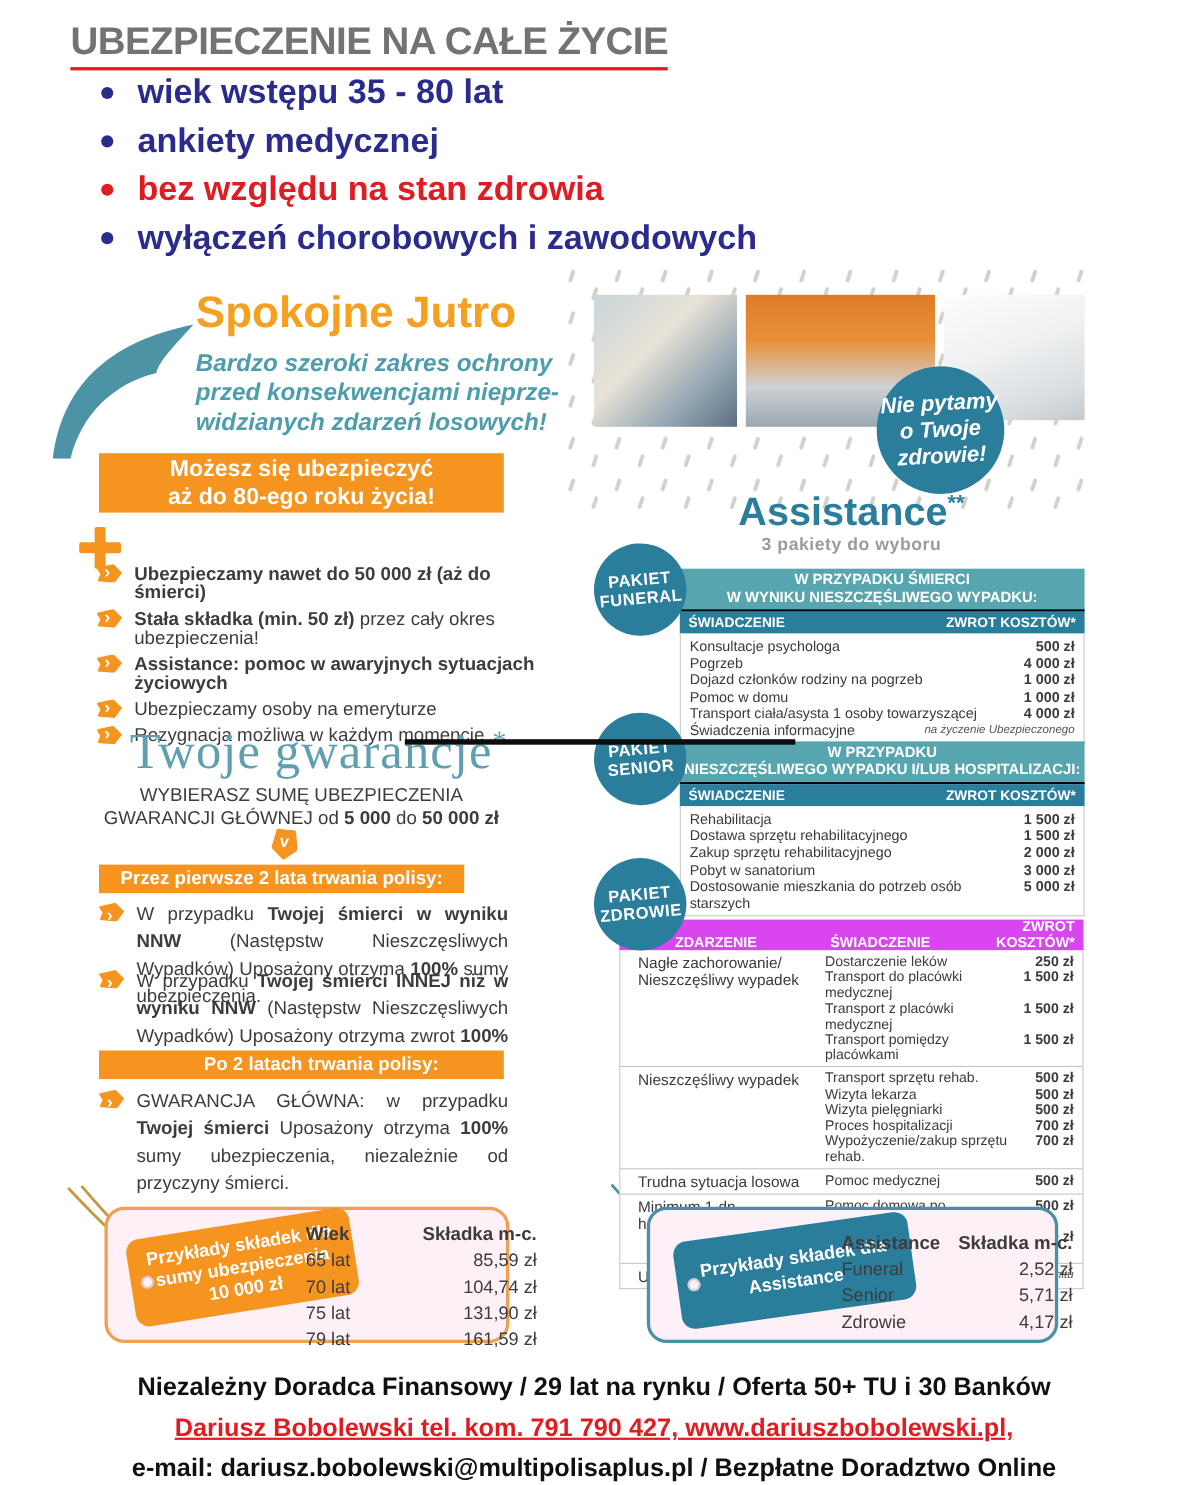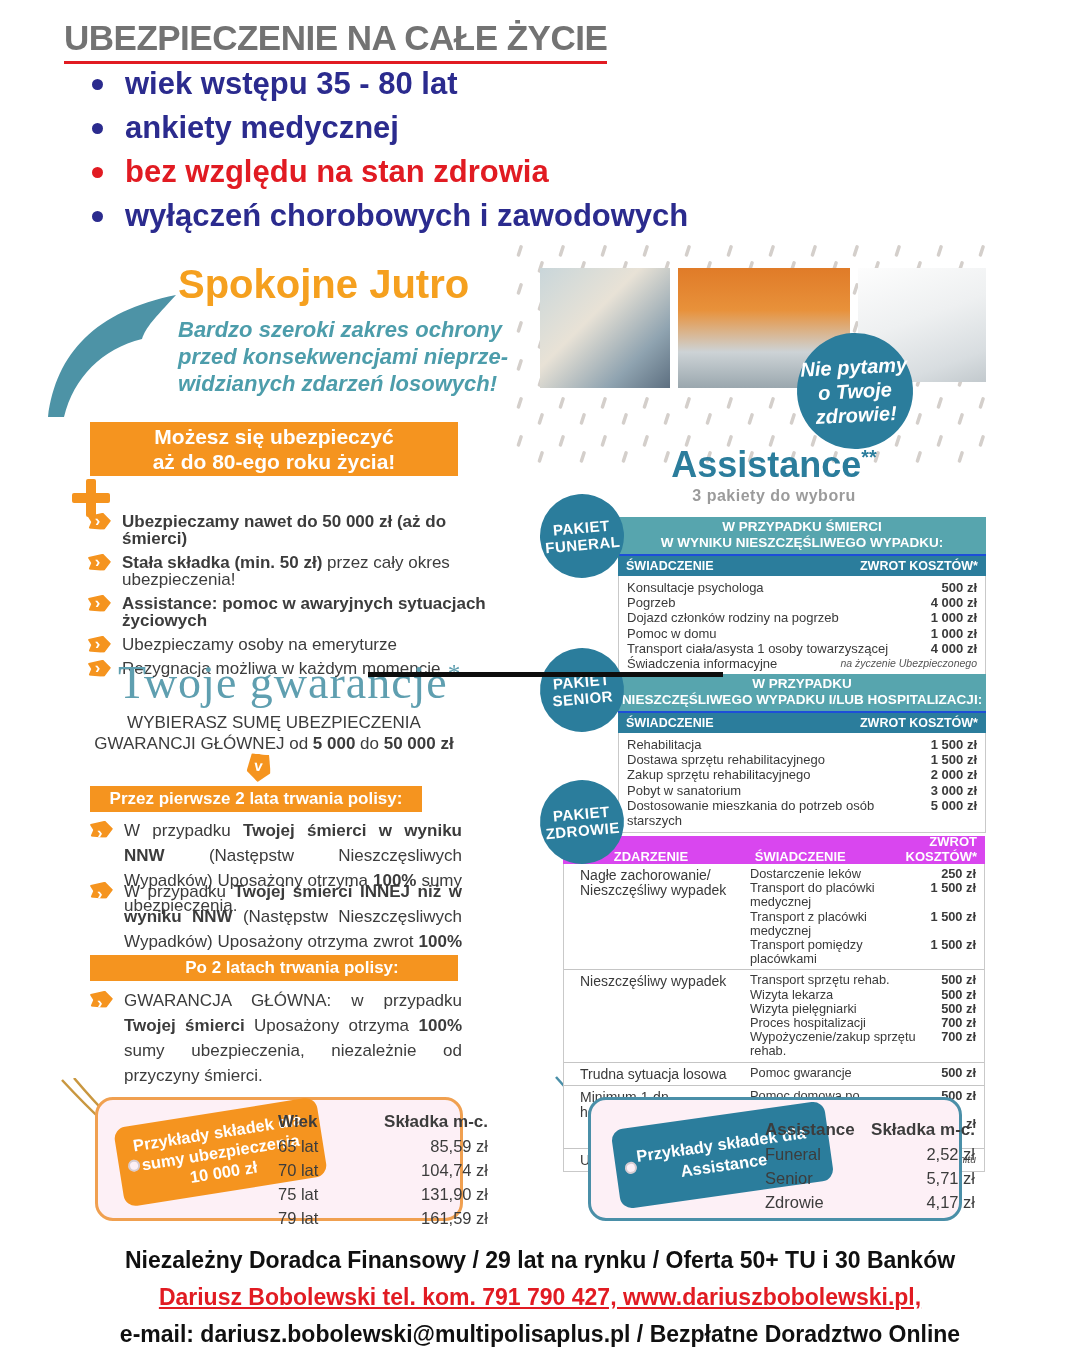--- a/index.html
+++ b/index.html
@@ -18,21 +18,21 @@
   .hb.red{color:#e11b22;} .hb.red .dot{background:#e11b22;}
 
   
   .brand{left:178px;top:262px;font-size:40px;font-weight:bold;color:#f5a01f;}
   .tagline{left:178px;top:316px;font-size:22px;line-height:27px;font-weight:bold;
            font-style:italic;color:#4d9dab;}
   .swoosh{left:48px;top:295px;}
 
   
   .banner{background:#f5941f;color:#fff;font-weight:bold;text-align:center;}
-  .banner-age{left:90px;top:422px;width:368px;height:52px;font-size:21px;line-height:25px;padding-top:2px;}
+  .banner-age{left:90px;top:412px;width:368px;height:52px;font-size:21px;line-height:25px;padding-top:2px;}
   .banner-sm{left:90px;width:332px;height:26px;font-size:17px;line-height:26px;}
 
   
   .plus-icon{left:72px;top:479px;width:38px;height:38px;}
   .plus-icon::before,.plus-icon::after{content:"";position:absolute;background:#f5941f;border-radius:2px;}
   .plus-icon::before{left:14px;top:0;width:10px;height:38px;}
   .plus-icon::after{left:0;top:14px;width:38px;height:10px;}
   .features{left:88px;top:513px;width:410px;}
   .feat{display:flex;align-items:flex-start;margin-bottom:7px;font-size:17px;color:#3c3c3c;line-height:17px;}
   .arrow-ico{flex:0 0 auto;position:relative;width:23px;height:17px;background:#f5941f;border-radius:5px;
@@ -61,21 +61,21 @@
   .health-badge{left:797px;top:333px;width:116px;height:116px;font-size:20px;line-height:24px;
                 font-style:italic;transform:rotate(-3deg);}
   .pkg-badge{width:84px;height:84px;font-size:15px;line-height:17px;transform:rotate(-5deg);letter-spacing:.5px;}
 
   
   .a-title{left:563px;top:444px;width:422px;text-align:center;font-size:36px;font-weight:bold;color:#2b7d9c;}
   .a-sub{left:563px;top:487px;width:422px;text-align:center;font-size:16px;font-weight:bold;color:#9b9b9b;letter-spacing:.5px;}
 
   .ptable{position:absolute;left:618px;width:368px;z-index:1;}
   .pt-band{background:#57a5ae;color:#fff;font-weight:bold;text-align:center;font-size:13.5px;
-           line-height:16px;padding:2px 0 3px;border-bottom:2px solid #1d4ed8;}
+           line-height:16px;padding:2px 0 3px;border-bottom:2px solid #000000;}
   .pt-cols{background:#2b7d9c;color:#fff;font-weight:bold;font-size:12.5px;display:flex;
            justify-content:space-between;padding:3px 8px;}
   .pt-body{background:#fff;border:1px solid #c9c9c9;border-top:none;padding:4px 0;}
   .tr{display:flex;justify-content:space-between;padding:0 8px;line-height:15.2px;font-size:13px;}
   .tr .val{font-weight:bold;white-space:nowrap;}
   .tr .val.note{font-weight:normal;font-style:italic;font-size:10.5px;color:#555;}
 
   .ztable{left:563px;top:836px;width:422px;z-index:1;}
   .z-head{background:#d946ef;color:#fff;font-weight:bold;font-size:13px;display:flex;
           align-items:flex-end;height:28px;gap:16px;}
@@ -358,21 +358,21 @@
           <div class="zr">
               <span>Wypożyczenie/zakup sprzętu rehab.</span>
               <span class="zr-v">700 zł</span>
             </div>
         </div>
       </div>
       <div class="zg">
         <div class="zg-event">Trudna sytuacja losowa</div>
         <div class="zg-rows">
           <div class="zr">
-              <span>Pomoc gwarancje</span>
+              <span>Pomoc medycznej</span>
               <span class="zr-v">500 zł</span>
             </div>
         </div>
       </div>
       <div class="zg">
         <div class="zg-event">Minimum 1-dn. hospitalizacja</div>
         <div class="zg-rows">
           <div class="zr">
               <span>Pomoc domowa po hospitalizacji</span>
               <span class="zr-v">500 zł</span>

